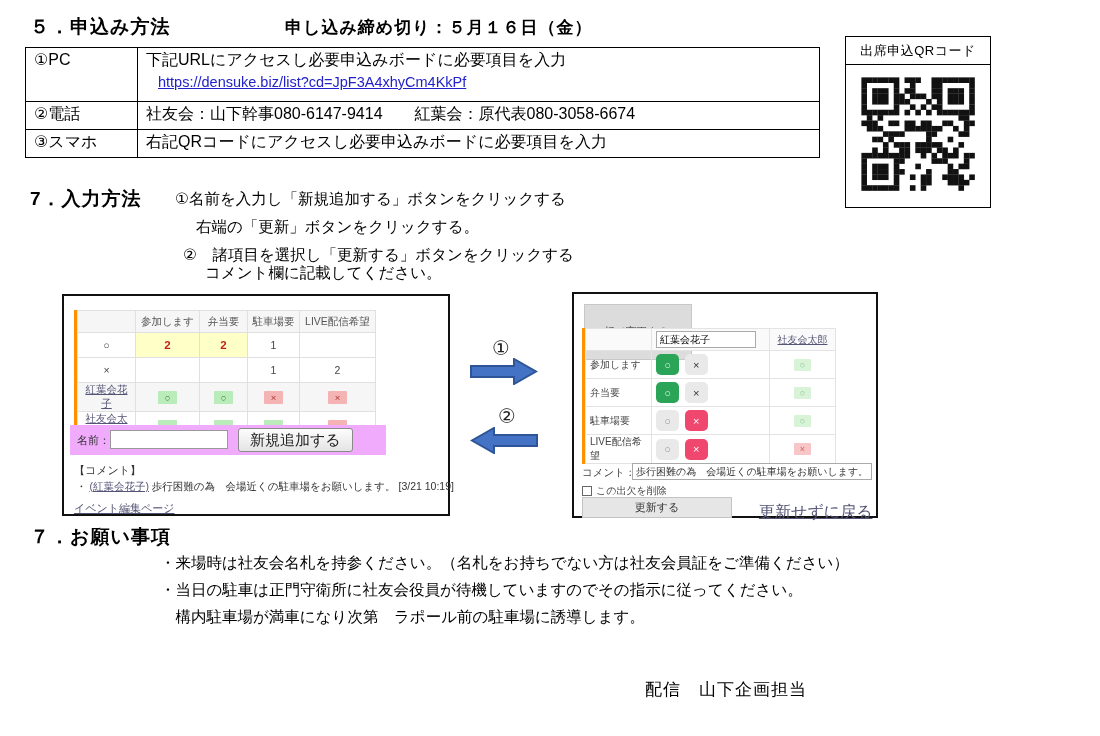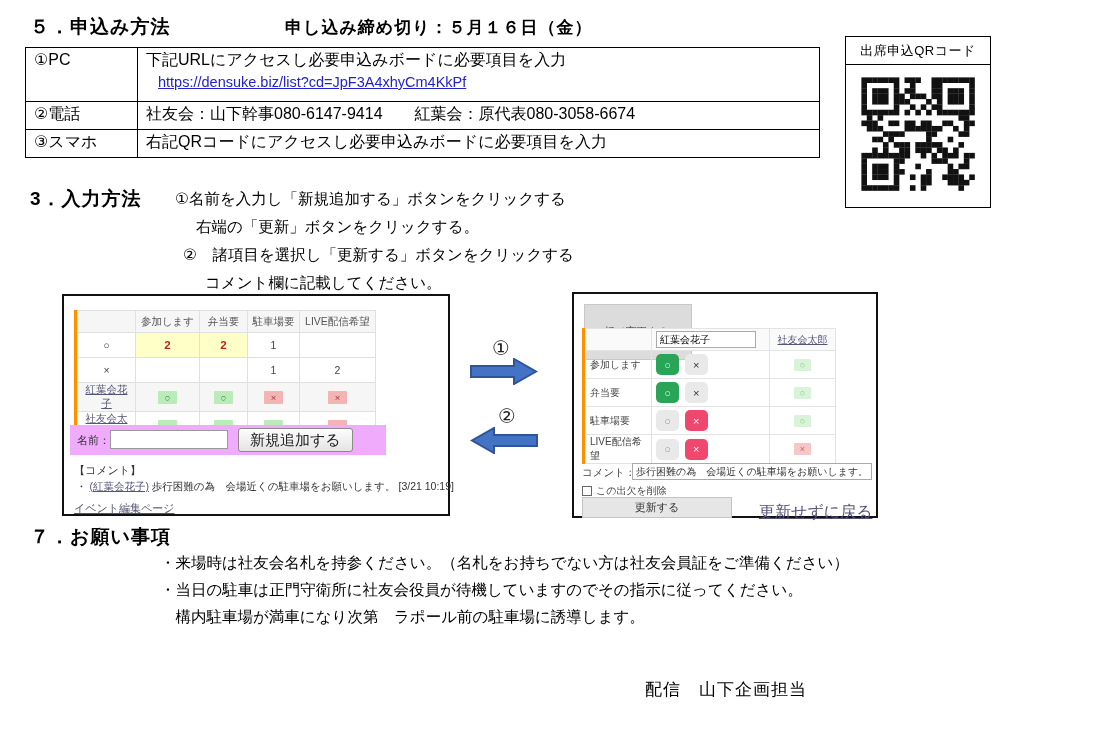--- a/index.html
+++ b/index.html
@@ -21,21 +21,21 @@
   .qr-label { font-size:13px; text-align:center; padding:5px 2px 4px; border-bottom:1.5px solid #000; letter-spacing:0.5px; }
   .qr-svg { display:block; margin:7px auto 0; width:124px; height:124px; }
   .qr-svg rect { fill:#111; }
 
   
   .s6-heading { position:absolute; left:30px; top:186px; font-size:19px; font-weight:bold; letter-spacing:1px; }
   .s6-line { position:absolute; font-size:15.5px; }
   .s6-l0 { left:175px; top:189px; }
   .s6-l1 { left:196px; top:217px; }
   .s6-l2 { left:183px; top:245px; }
-  .s6-l3 { left:205px; top:273px; }
+  .s6-l3 { left:205px; top:263px; }
 
   
   .app-left { position:absolute; left:62px; top:294px; width:388px; height:222px; border:2px solid #111; background:#fff; font-size:11px; color:#333; }
   .la-tablewrap { position:absolute; left:10px; top:14px; border-left:3px solid #ff9100; }
   .la-table { border-collapse:collapse; }
   .la-table td { border:1px solid #e0e0e0; text-align:center; padding:0 4px; height:25px; font-size:10.5px; color:#444; }
   .la-table tr.hdr td { background:#f6f6f6; height:22px; color:#555; }
   .la-table td.lbl { width:58px; }
   .la-table td.c1 { width:64px; } .la-table td.c2 { width:48px; }
   .la-table td.c3 { width:52px; } .la-table td.c4 { width:76px; }
@@ -350,21 +350,21 @@
         <rect x="4" y="21" width="1.04" height="1.04"></rect>
         <rect x="5" y="21" width="1.04" height="1.04"></rect>
         <rect x="6" y="21" width="1.04" height="1.04"></rect>
         <rect x="7" y="21" width="1.04" height="1.04"></rect>
         <rect x="10" y="21" width="1.04" height="1.04"></rect>
         <rect x="12" y="21" width="1.04" height="1.04"></rect>
         <rect x="19" y="21" width="1.04" height="1.04"></rect>
       </svg>
   </div>
 
-  <div class="s6-heading">3．入力方法</div>
+  <div class="s6-heading">7．入力方法</div>
   <div class="s6-line s6-l0">①名前を入力し「新規追加する」ボタンをクリックする</div>
   <div class="s6-line s6-l2">②　諸項目を選択し「更新する」ボタンをクリックする</div>
   <div class="s6-line s6-l1">右端の「更新」ボタンをクリックする。</div>
   <div class="s6-line s6-l3">コメント欄に記載してください。</div>
 
   <div class="app-left">
     <div class="la-tablewrap">
       <table class="la-table">
         <tbody>
             <tr class="hdr">

